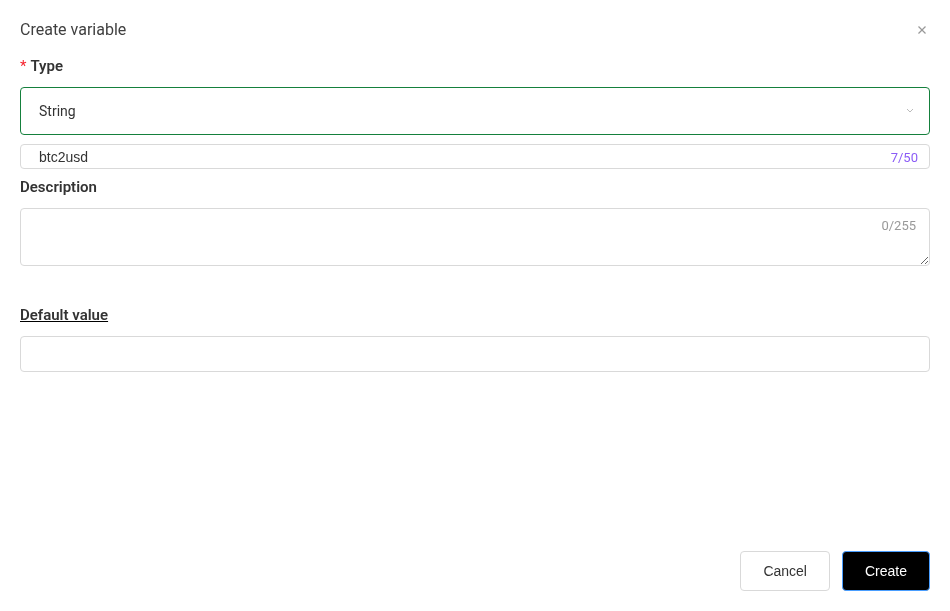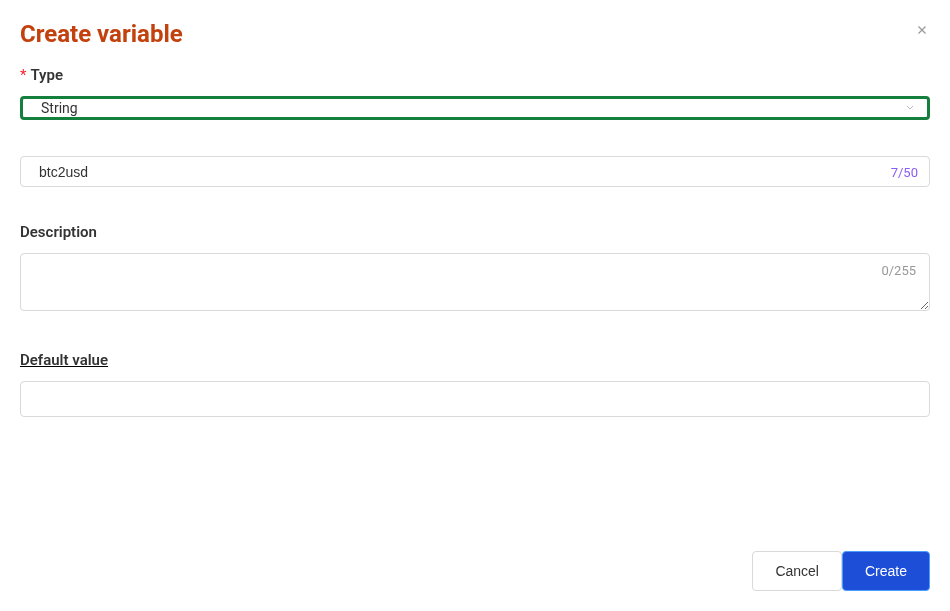--- a/index.html
+++ b/index.html
@@ -15,62 +15,62 @@
       position: relative;
       padding: 20px;
     }
     .header {
       display: flex;
       justify-content: space-between;
       align-items: flex-start;
       margin-bottom: 18px;
     }
     .title {
-      font-size: 24px;
-      font-weight: 700;
-      color: #c2410c;
+      font-size: 16px;
+      font-weight: 400;
+      color: #404040;
     }
     .close-icon {
       cursor: pointer;
       color: #999;
       width: 16px;
       height: 16px;
       display: flex;
       align-items: center;
       justify-content: center;
       margin-top: 2px;
     }
     .close-icon svg {
       width: 14px;
       height: 14px;
     }
     .form-group {
-      margin-bottom: 36px;
+      margin-bottom: 9px;
     }
     .form-label {
       display: block;
       font-size: 15px;
       font-weight: 600;
       color: #333;
       margin-bottom: 12px;
     }
     .required-asterisk {
       color: #f5222d;
       margin-right: 4px;
       font-weight: 400;
     }
     .select-wrapper {
       position: relative;
       width: 100%;
     }
     .select-input {
       width: 100%;
-      height: 24px;
+      height: 48px;
       padding: 0 36px 0 18px;
-      border: 3px solid #15803d;
+      border: 1px solid #15803d;
       border-radius: 4px;
       font-size: 14px;
       color: #333;
       background: #fff;
       cursor: pointer;
       appearance: none;
       outline: none;
       display: flex;
       align-items: center;
       text-align: right;
@@ -86,21 +86,21 @@
     .chevron-icon svg {
       width: 12px;
       height: 12px;
     }
     .text-input-wrapper {
       position: relative;
       width: 100%;
     }
     .text-input {
       width: 100%;
-      height: 31px;
+      height: 25px;
       padding: 0 60px 0 18px;
       border: 1px solid #d9d9d9;
       border-radius: 4px;
       font-size: 14px;
       color: #333;
       background: #fff;
       outline: none;
     }
     .input-counter {
       position: absolute;
@@ -144,39 +144,40 @@
       font-size: 14px;
       color: #333;
       background: #fff;
       outline: none;
     }
     .footer {
       position: absolute;
       bottom: 20px;
       right: 20px;
       display: flex;
+      gap: 12px;
     }
     .btn {
       height: 40px;
       padding: 0 22px;
       border-radius: 4px;
       font-size: 14px;
       cursor: pointer;
       outline: none;
       display: flex;
       align-items: center;
       justify-content: center;
     }
     .btn-cancel {
       background: #fff;
       border: 1px solid #d9d9d9;
       color: #333;
     }
     .btn-create {
-      background: #1d4ed8;
+      background: #000000;
       border: 1px solid #4a9eff;
       color: #fff;
     }
   </style>
 </head>
 <body>
 
 <div class="header">
   <h1 class="title">Create variable</h1>
   <div class="close-icon">

